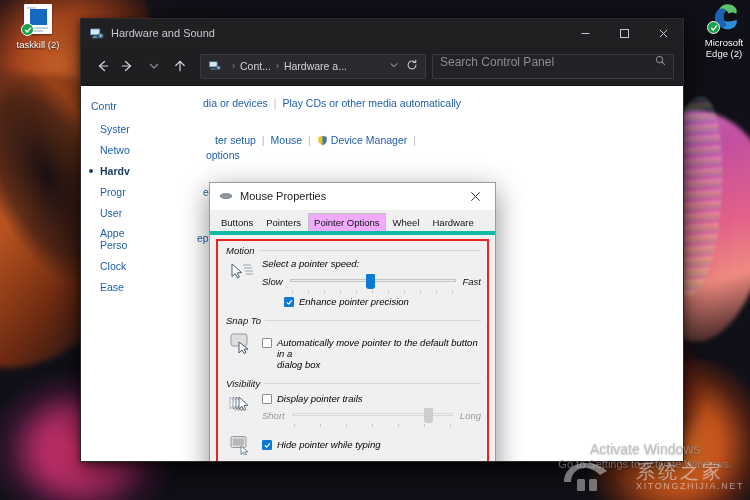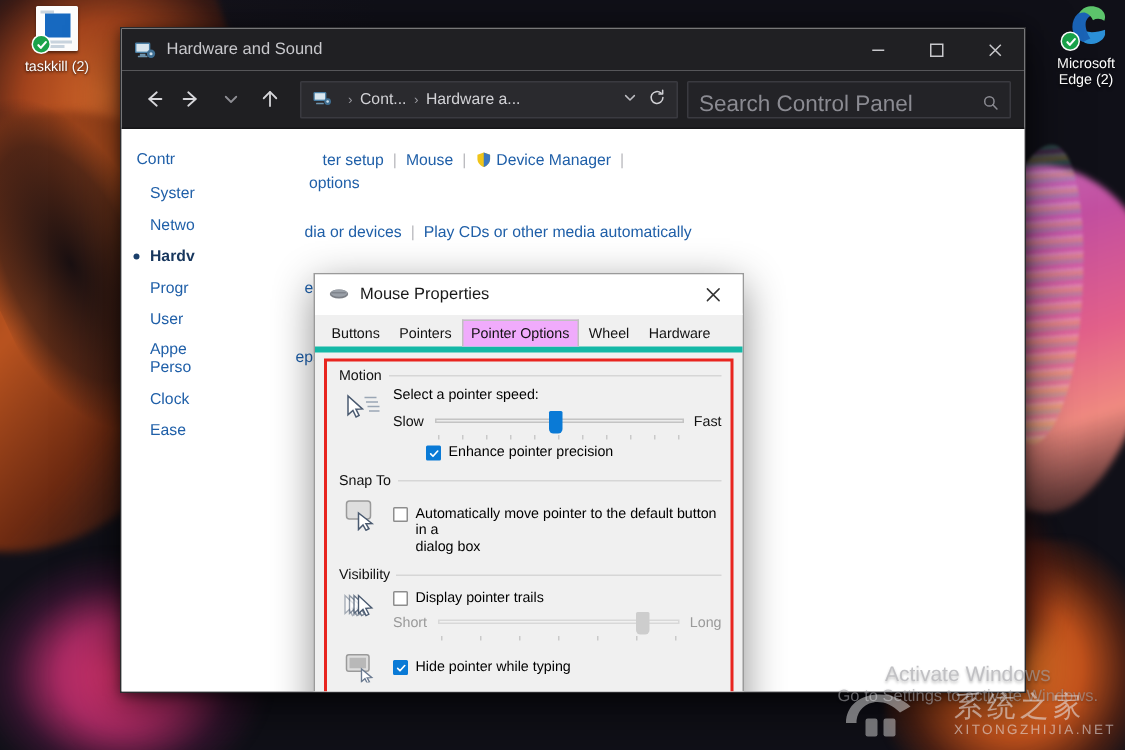--- a/index.html
+++ b/index.html
@@ -138,23 +138,23 @@
     background:#2a2a2e; border:1px solid #3a3a40;
     display:flex; align-items:center; padding:0 4px 0 7px;
     font-size:10.5px; color:#d2d2d6;
     border-radius:1px;
   }
   .addr-ico { width:14px; height:12px; margin-right:5px; position:relative; }
   .addr-sep { color:#9a9aa0; margin:0 5px; font-size:9px; }
   .addr-chev { margin-left:auto; color:#bdbdc2; padding:0 7px; }
   .addr-refresh { color:#d0d0d4; padding-right:3px; }
   .searchbox {
-    width:216px; height:25px; background:#232327; border:1px solid #3a3a40;
-    display:flex; align-items:flex-end; padding:0 7px;
-    font-size:15px; color:#8b8b92; border-radius:1px;
+    width:242px; height:25px; background:#232327; border:1px solid #3a3a40;
+    display:flex; align-items:flex-start; padding:0 7px;
+    font-size:12px; color:#8b8b92; border-radius:1px;
   }
   .searchbox .sph { flex:1; }
 
   .cp-body { flex:1; display:flex; background:#ffffff; position:relative; overflow:hidden; }
   .cp-side {
     width:86px; flex:0 0 86px; padding:14px 0 0 10px;
     font-size:10.5px; color:#1f5fa8;
   }
   .cp-side .head { color:#1f5fa8; margin-bottom:11px; white-space:nowrap; }
   .cp-side .it {
@@ -211,21 +211,21 @@
   }
   .mp-content {
     flex:1; margin:4px 6px 0 6px;
     border:2px solid #e8251f;
     background:#f0f0f0;
     padding:4px 6px 6px 6px;
     overflow:hidden;
   }
   fieldset.grp {
     border:1px solid #d6d6d6; border-left:none; border-right:none; border-bottom:none;
-    margin:0 0 2px 0; padding:2px 0 6px 0;
+    margin:0 0 2px 0; padding:2px 0 6px 0;font-style:italic;
   }
   fieldset.grp legend { font-size:9.5px; padding:0 4px 0 2px; color:#111; }
   .row { display:flex; align-items:flex-start; }
   .ic { width:36px; flex:0 0 36px; display:flex; justify-content:center; padding-top:4px; }
   .fields { flex:1; padding-left:2px; }
   .lbl { font-size:9.5px; margin-bottom:5px; }
   .slider-row { display:flex; align-items:center; font-size:9.5px; margin-bottom:2px; }
   .slider-row .end { color:#111; }
   .slider-row .end.dim { color:#9a9a9a; }
   .track-wrap { position:relative; flex:1; margin:0 7px; height:14px; }
@@ -428,33 +428,33 @@
         <div class="it">User</div>
         <div class="it two">
           <span>Appe</span><br>
           <span>Perso</span>
         </div>
         <div class="it">Clock</div>
         <div class="it">Ease</div>
       </div>
 
       <div class="cp-main">
+        <div class="cat" style="margin-top:-4px;">
+          <div class="cat-links">
+            <span style="display:inline-block;width:28px"></span><a>dia or devices</a><span class="bar">|</span><a>Play CDs or other media automatically</a>
+          </div>
+        </div>
+
         <div class="cat">
           <div class="cat-links">
             <span style="display:inline-block;width:40px"></span><a>ter setup</a><span class="bar">|</span><a>Mouse</a><span class="bar">|</span><span class="shield"><svg viewBox="0 0 12 12" width="11" height="11">
                   <path d="M6 .7l4.6 1.6v3.2c0 2.6-1.9 4.8-4.6 5.8C3.3 10.3 1.4 8.1 1.4 5.5V2.3z" fill="#f0c419"></path>
                   <path d="M6 .7l4.6 1.6v3.2c0 2.6-1.9 4.8-4.6 5.8z" fill="#3b78c2"></path>
                 </svg></span><a>Device Manager</a><span class="bar">|</span>
             <br><span style="display:inline-block;width:28px"></span><a> options</a>
-          </div>
-        </div>
-
-        <div class="cat" style="margin-top:-4px;">
-          <div class="cat-links">
-            <span style="display:inline-block;width:28px"></span><a>dia or devices</a><span class="bar">|</span><a>Play CDs or other media automatically</a>
           </div>
         </div>
 
         <div class="cat" style="margin-bottom:16px;">
           <div class="cat-links">
             <span style="display:inline-block;width:28px"></span><a>e system sounds</a><span class="bar">|</span><a>Manage audio devices</a>
           </div>
         </div>
 
         <div class="cat">

